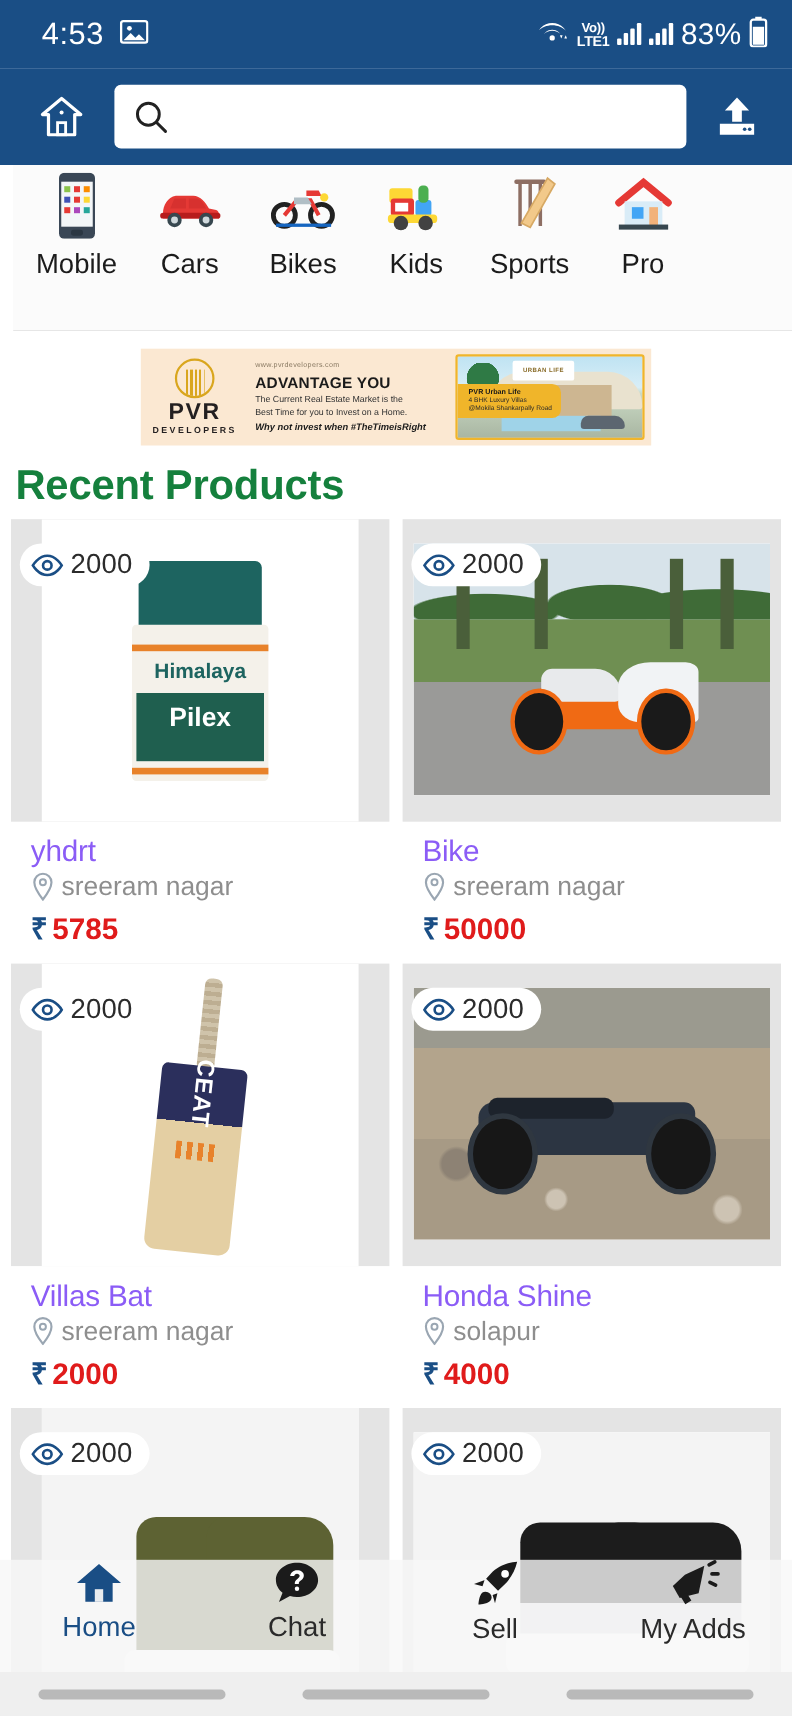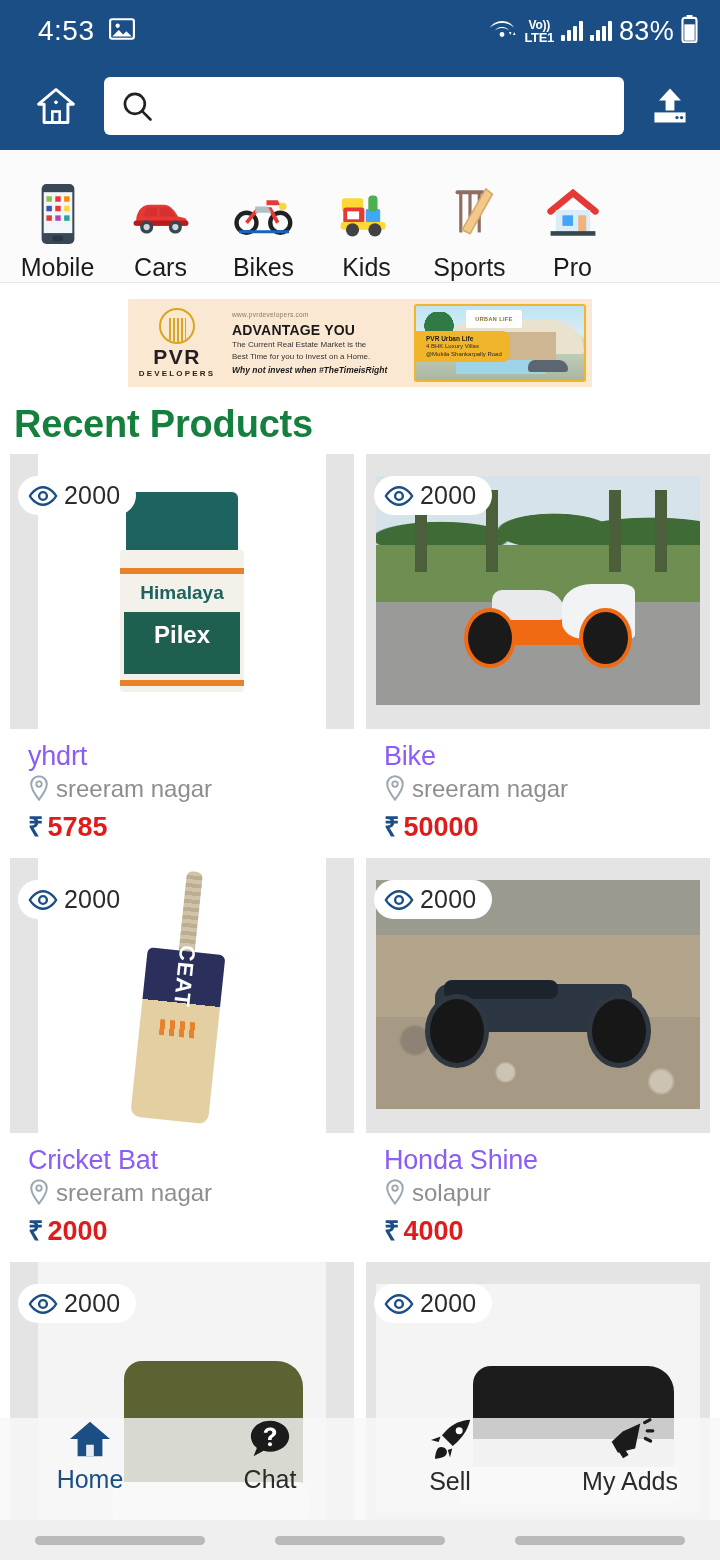--- a/index.html
+++ b/index.html
@@ -42,22 +42,22 @@
   .searchbox .sicon { flex:0 0 auto; display:flex; }
   .searchbox input {
     border: none; outline: none; flex: 1 1 auto; height: 100%;
     font-size: 25px; font-family: "Liberation Sans", sans-serif; color:#222;
     background: transparent; padding-left: 12px;
   }
   .upload-btn { width:60px; height:58px; display:flex; align-items:center; justify-content:center; flex:0 0 auto;}
 
   
   .catstrip {
-    background: #fbfbfb; height: 133px; display: flex; align-items: flex-end;
-    overflow: hidden; border-bottom: 1px solid #e6e6e6; padding-left: 6px;
+    background: #fbfbfb; height: 151px; display: flex; align-items: flex-start;
+    overflow: hidden; border-bottom: 1px solid #e6e6e6; padding-left: 6px; margin-left: 12px;
   }
   .cat {
     flex: 0 0 auto; width: 103px; display: flex; flex-direction: column;
     align-items: center; gap: 8px; padding-top: 6px;
   }
   .cat .glyph { height: 62px; display:flex; align-items:center; justify-content:center; }
   .cat .clabel { font-size: 25px; color: #1b1b1b; white-space: nowrap; }
 
   
   .bannerwrap { padding: 16px 0 10px; display:flex; justify-content:center; background:#fff; }
@@ -517,21 +517,21 @@
         </div>
         <div class="views">
           <svg width="30" height="22" viewBox="0 0 24 16">
             <path d="M12 1C5.5 1 1.5 8 1.5 8S5.5 15 12 15s10.5-7 10.5-7S18.5 1 12 1z" fill="none" stroke="#1a4e85" stroke-width="1.9"></path>
             <circle cx="12" cy="8" r="3.1" fill="none" stroke="#1a4e85" stroke-width="1.9"></circle>
           </svg>
           <span class="vnum">2000</span>
         </div>
       </div>
       <div class="card-body">
-        <div class="p-title">Cricket Bat</div>
+        <div class="p-title">Villas Bat</div>
         <div class="p-loc">
           <svg width="22" height="26" viewBox="0 0 16 20">
             <path d="M8 1C4.7 1 2 3.6 2 7c0 4.4 6 12 6 12s6-7.6 6-12c0-3.4-2.7-6-6-6z" fill="none" stroke="#9aa6b2" stroke-width="1.5"></path>
             <circle cx="8" cy="7" r="2.1" fill="none" stroke="#9aa6b2" stroke-width="1.4"></circle>
           </svg>
           <span>sreeram nagar</span>
         </div>
         <div class="p-price">
           <span class="rs">₹</span>
           <span>2000</span>

